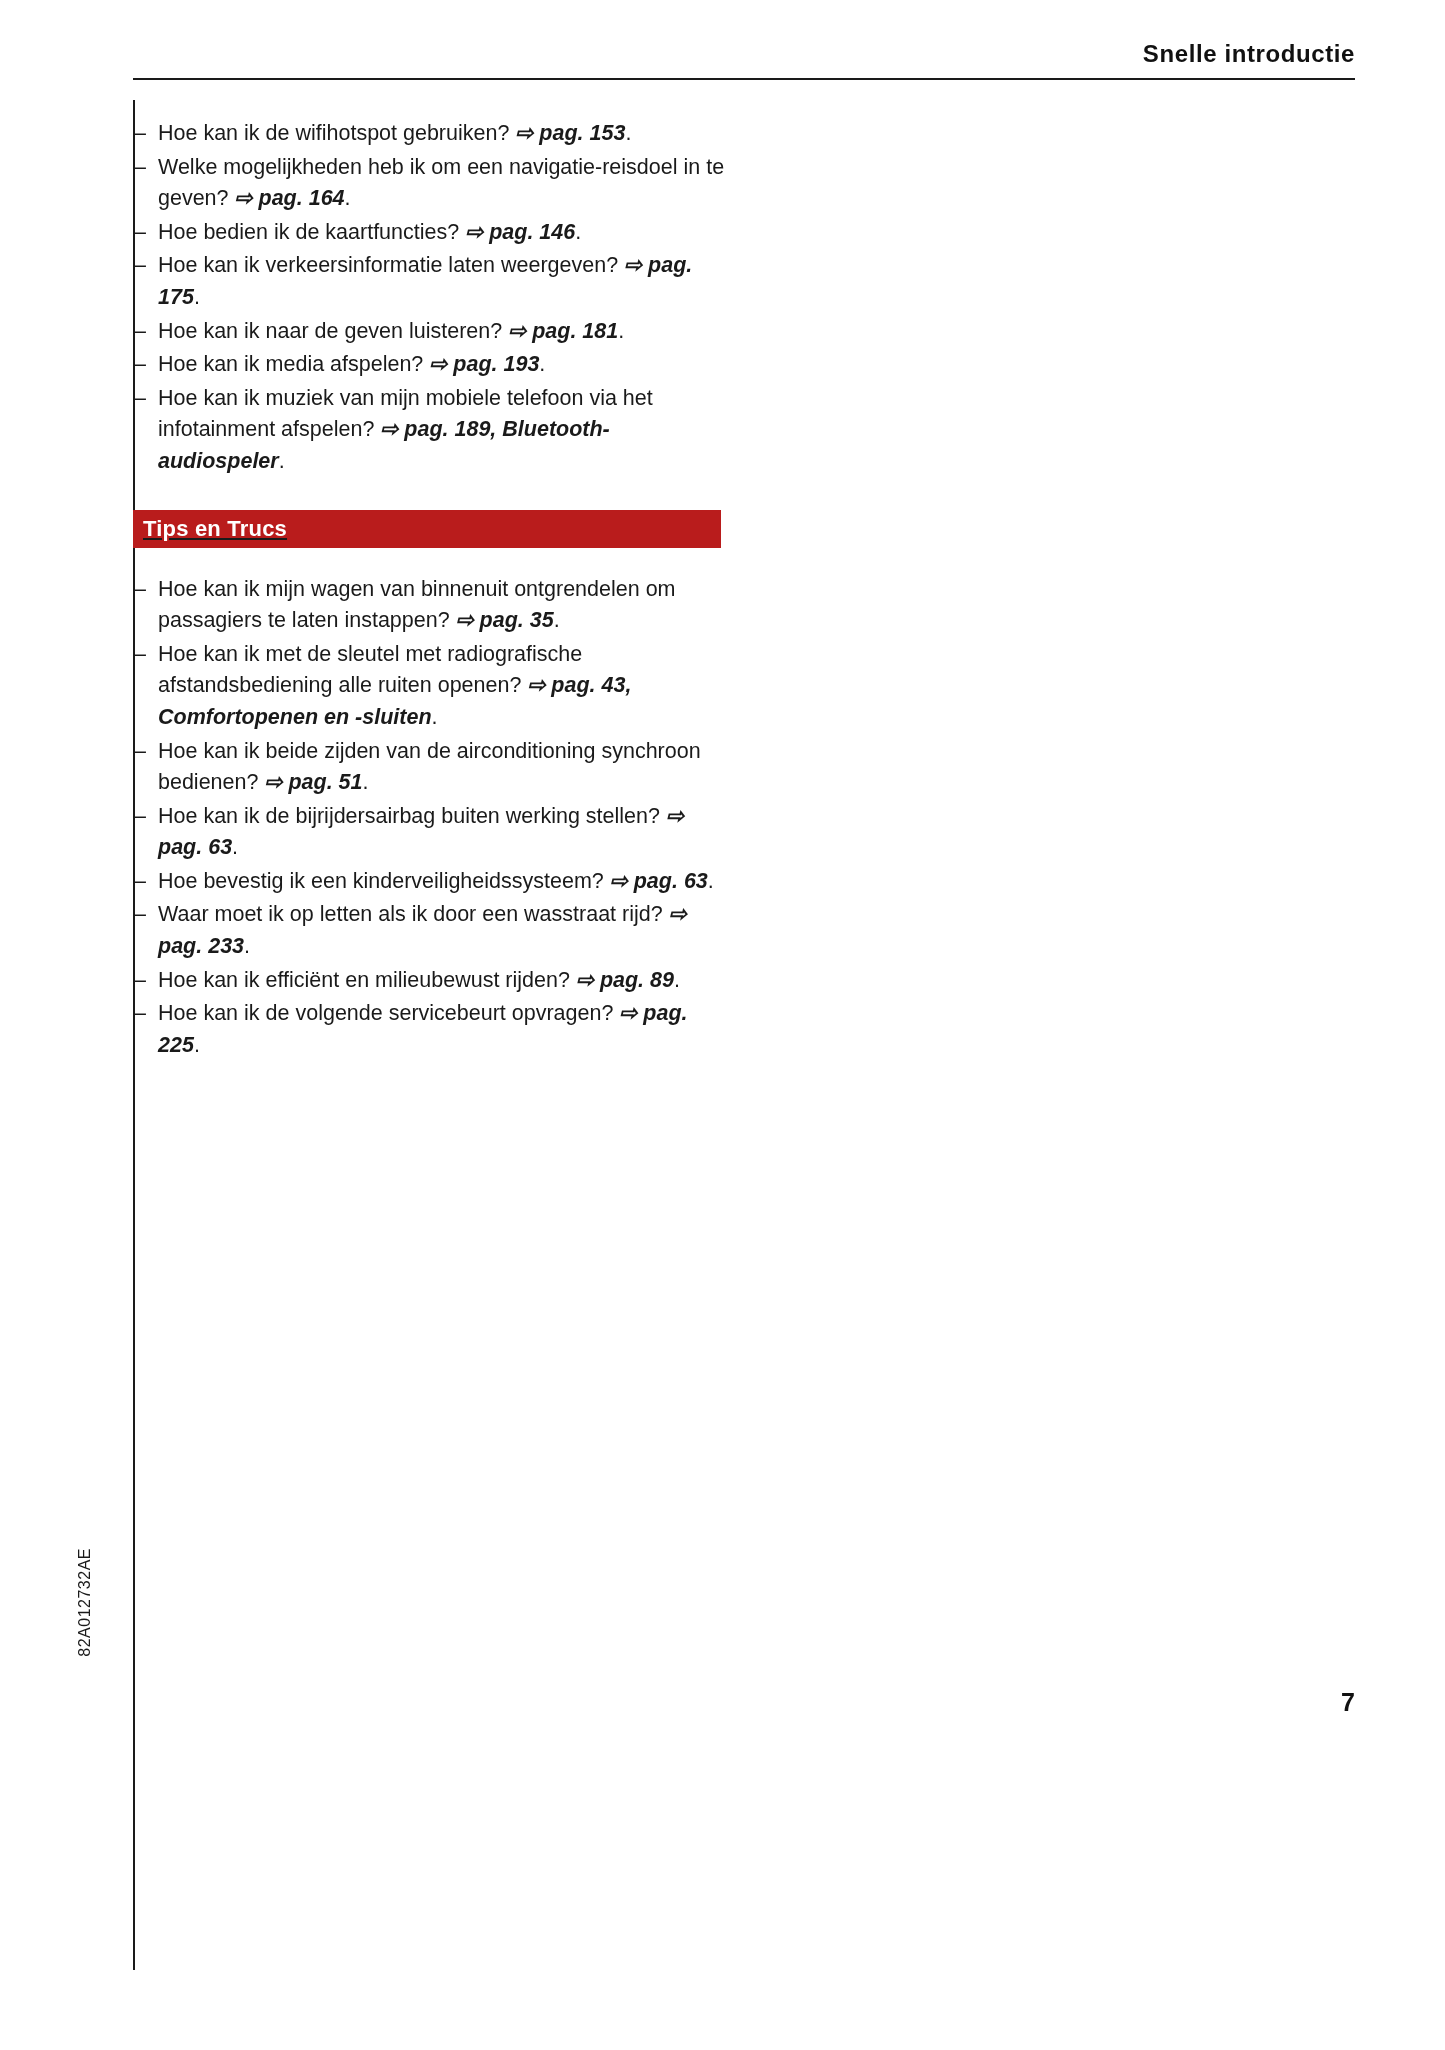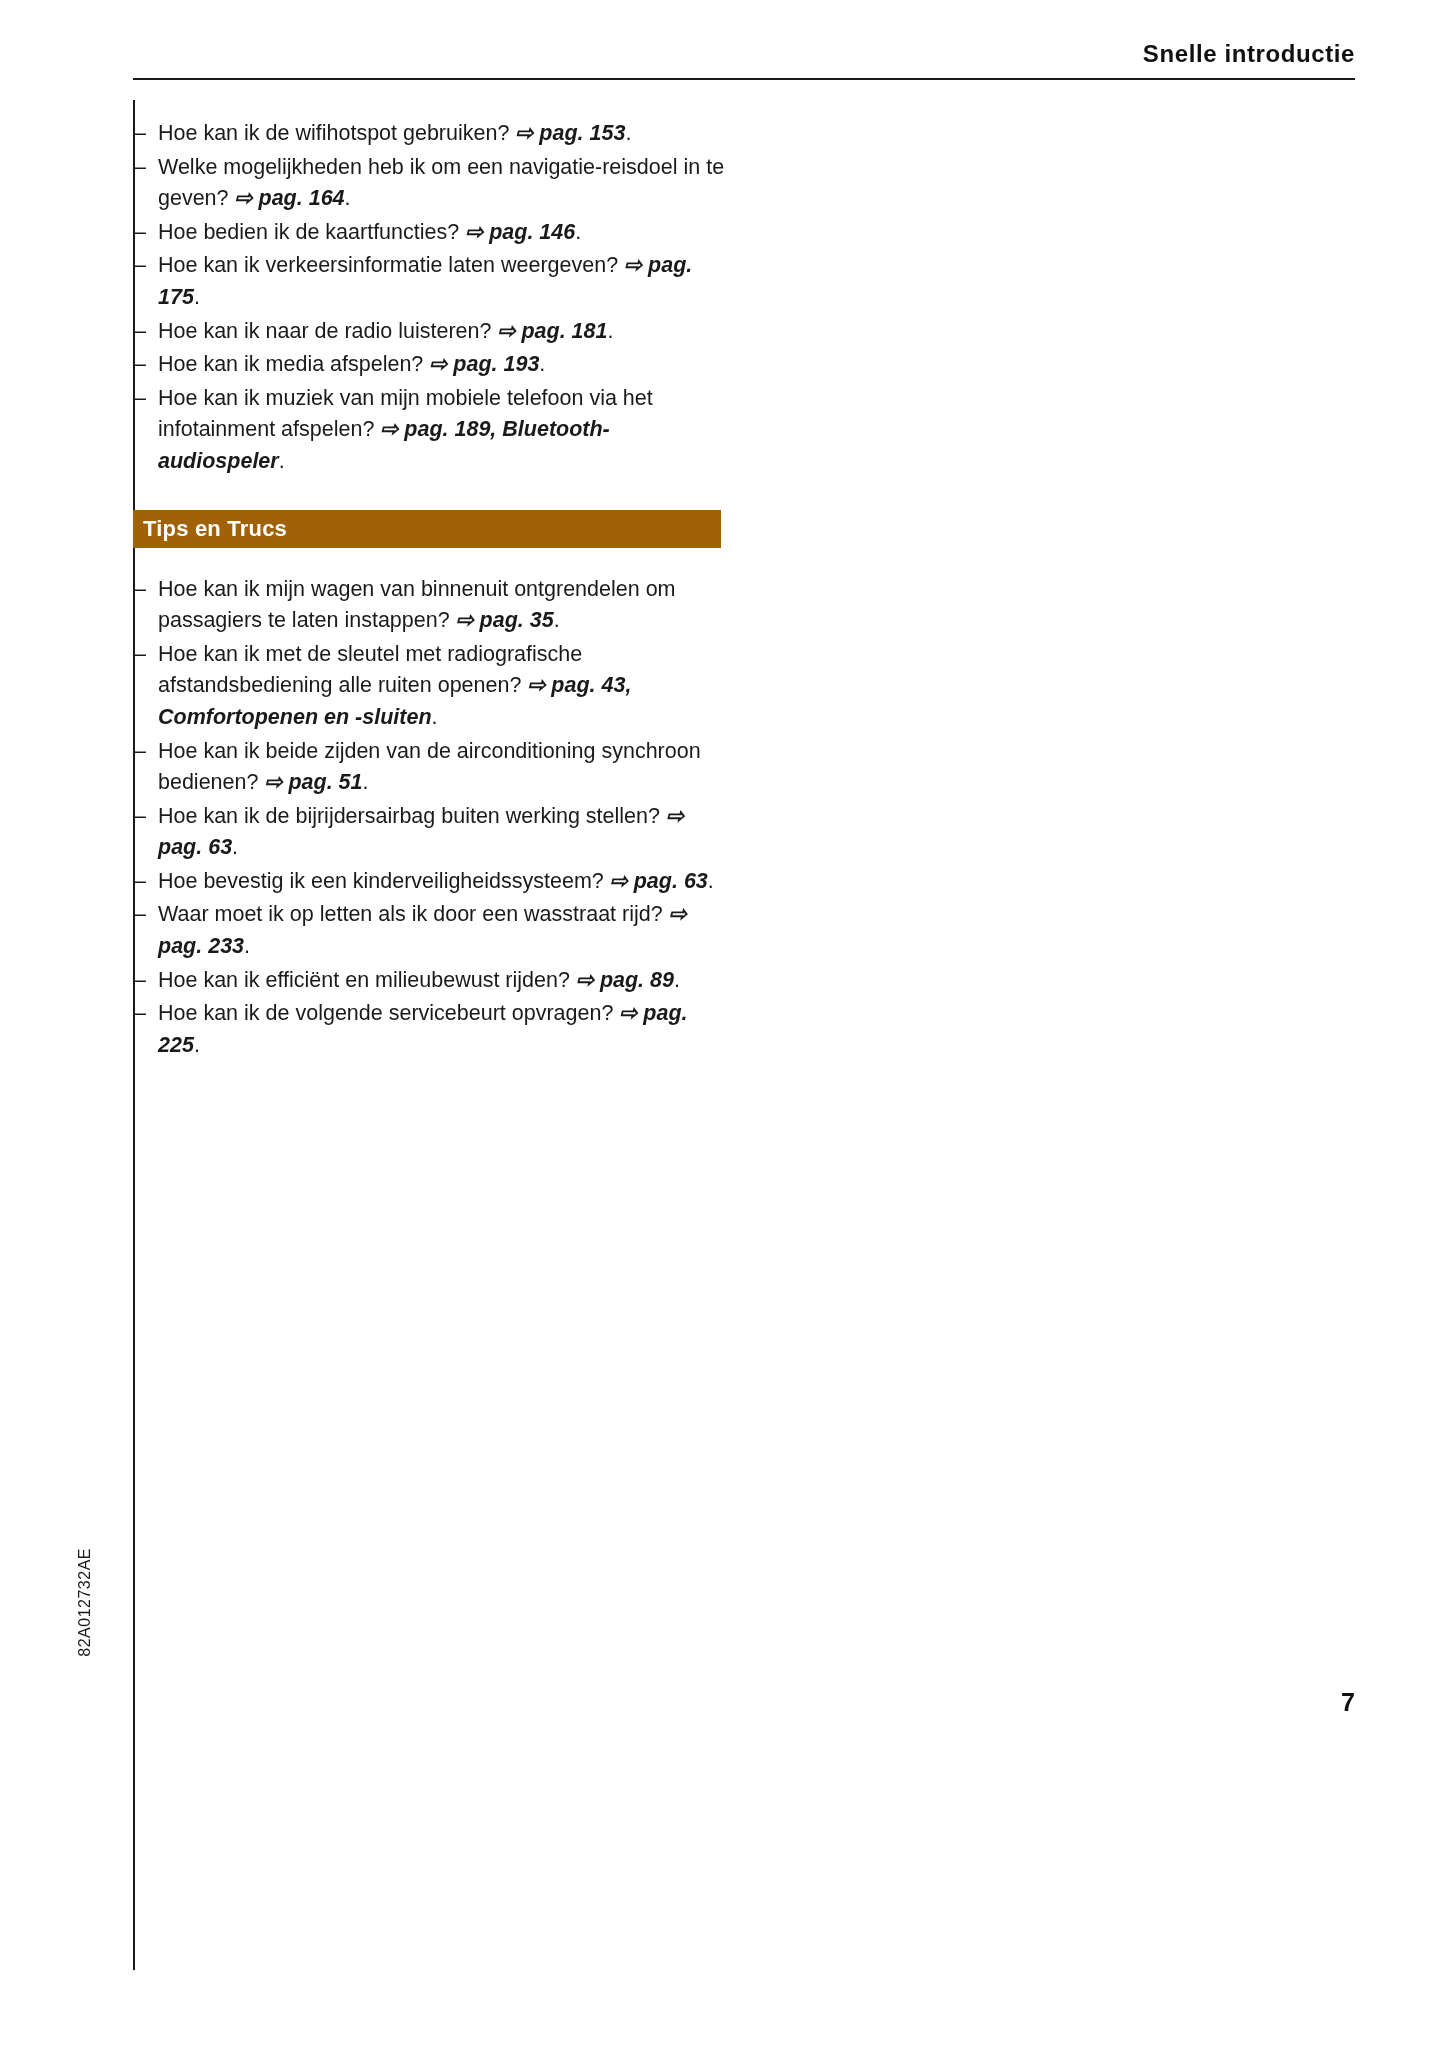--- a/index.html
+++ b/index.html
@@ -85,25 +85,26 @@
   }
   .ital {
     font-style: italic;
     font-weight: bold;
   }
 
   
   .section-bar {
     margin-top: 32px;
     margin-bottom: 26px;
-    background: #a16207;
+    background: #b91c1c;
     width: 588px;
     height: 38px;
     display: flex;
     align-items: center;
+    text-decoration: underline;
   }
   .section-bar .section-title {
     color: #ffffff;
     font-size: 22px;
     font-weight: bold;
     padding-left: 10px;
     letter-spacing: 0.2px;
   }
 
   
@@ -140,21 +141,21 @@
 
   <div class="left-rule"></div>
 
   <div class="content">
 
     <ul class="qlist" id="intro-list">
         <li><span class="dash">–</span><span>Hoe kan ik de wifihotspot gebruiken? </span><span class="ital">⇨ pag. 153</span><span>.</span></li>
         <li><span class="dash">–</span><span>Welke mogelijkheden heb ik om een navigatie-reisdoel in te geven? </span><span class="ital">⇨ pag. 164</span><span>.</span></li>
         <li><span class="dash">–</span><span>Hoe bedien ik de kaartfuncties? </span><span class="ital">⇨ pag. 146</span><span>.</span></li>
         <li><span class="dash">–</span><span>Hoe kan ik verkeersinformatie laten weergeven? </span><span class="ital">⇨ pag. 175</span><span>.</span></li>
-        <li><span class="dash">–</span><span>Hoe kan ik naar de radio luisteren? </span><span class="ital">⇨ pag. 181</span><span>.</span></li>
+        <li><span class="dash">–</span><span>Hoe kan ik naar de geven luisteren? </span><span class="ital">⇨ pag. 181</span><span>.</span></li>
         <li><span class="dash">–</span><span>Hoe kan ik media afspelen? </span><span class="ital">⇨ pag. 193</span><span>.</span></li>
         <li><span class="dash">–</span><span>Hoe kan ik muziek van mijn mobiele telefoon via het infotainment afspelen? </span><span class="ital">⇨ pag. 189, Bluetooth-audiospeler</span><span>.</span></li>
       </ul>
 
     <div class="section-bar">
       <span class="section-title">Tips en Trucs</span>
     </div>
 
     <ul class="qlist" id="tips-list">
         <li><span class="dash">–</span><span>Hoe kan ik mijn wagen van binnenuit ontgrendelen om passagiers te laten instappen? </span><span class="ital">⇨ pag. 35</span><span>.</span></li>

